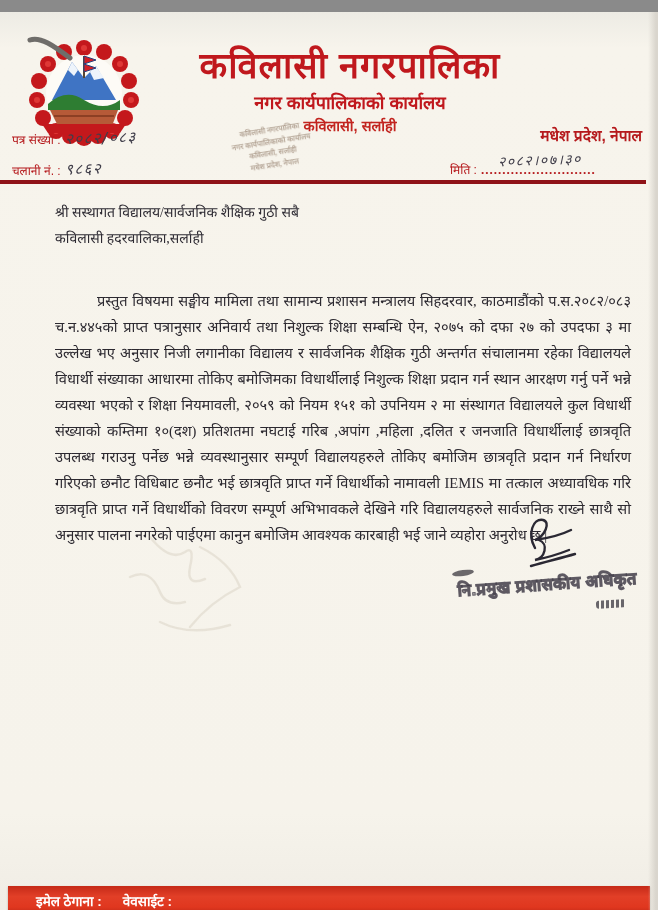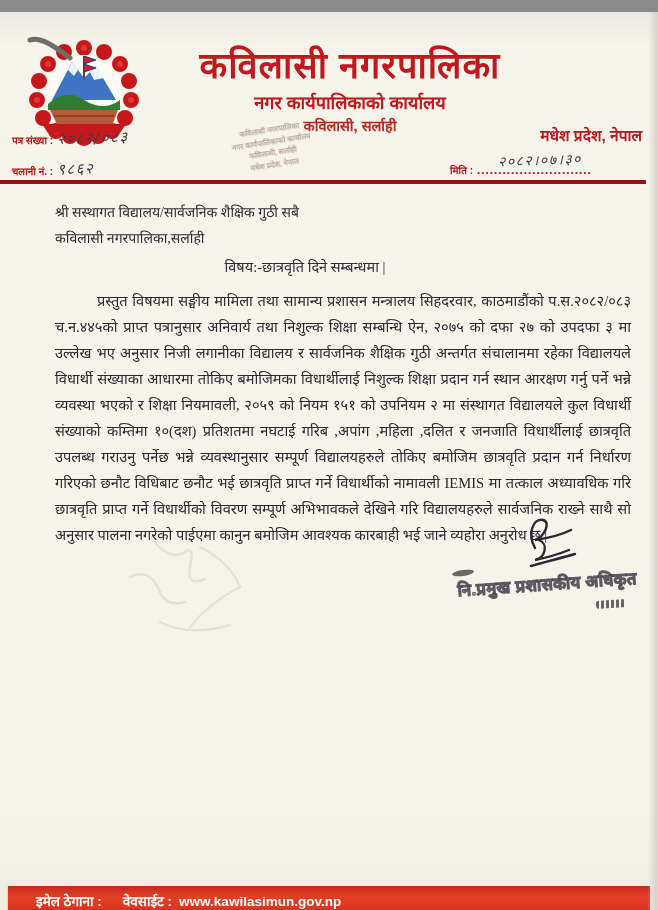--- a/index.html
+++ b/index.html
@@ -61,21 +61,21 @@
     font-size: 7.5px; font-weight: bold;
     color: rgba(128, 102, 82, 0.55);
     filter: blur(.2px);
   }
   .faint-stamp div { white-space: nowrap; }
 
   .meta-left { position: absolute; left: 12px; top: 116px; width: 240px; }
   .meta-row { height: 31px; white-space: nowrap; }
   .meta-label {
     font-family: "Liberation Sans", sans-serif;
-    font-size: 10px; font-weight: bold; color: #b5191c;
+    font-size: 12px; font-weight: normal; color: #b5191c;
   }
   .handwrit {
     font-family: "DejaVu Sans", sans-serif;
     font-size: 15px; color: #403e4a;
     font-style: italic; letter-spacing: 1.5px;
     display: inline-block; transform: rotate(-1.5deg) translateY(-1px);
   }
 
   .province {
     position: absolute; left: 420px; top: 112px; width: 222px;
@@ -232,23 +232,22 @@
 
   <div class="date-block">
     <span class="meta-label">मिति :</span>
     <span class="date-dots">...........................</span>
     <span class="date-value handwrit">२०८२।०७।३०</span>
   </div>
 
   <div class="red-rule"></div>
 
   <div class="recipient1">श्री सस्थागत विद्यालय/सार्वजनिक शैक्षिक गुठी सबै</div>
-  <div class="recipient2">कविलासी नगरपालिका,सर्लाही</div>
-
-  <div class="subject">विषय:-छात्रवृति दिने सम्बन्धमा |</div>
+  <div class="recipient2">कविलासी हदरवालिका,सर्लाही</div>
+
 
   <div class="bodytext">प्रस्तुत विषयमा सङ्घीय मामिला तथा सामान्य प्रशासन मन्त्रालय सिहदरवार, काठमाडौंको प.स.२०८२/०८३ च.न.४४५को प्राप्त पत्रानुसार अनिवार्य तथा निशुल्क शिक्षा सम्बन्धि ऐन, २०७५ को दफा २७ को उपदफा ३ मा उल्लेख भए अनुसार निजी लगानीका विद्यालय र सार्वजनिक शैक्षिक गुठी अन्तर्गत संचालानमा रहेका विद्यालयले विधार्थी संख्याका आधारमा तोकिए बमोजिमका विधार्थीलाई निशुल्क शिक्षा प्रदान गर्न स्थान आरक्षण गर्नु पर्ने भन्ने व्यवस्था भएको र शिक्षा नियमावली, २०५९ को नियम १५१ को उपनियम २ मा संस्थागत विद्यालयले कुल विधार्थी संख्याको कम्तिमा १०(दश) प्रतिशतमा नघटाई गरिब ,अपांग ,महिला ,दलित र जनजाति विधार्थीलाई छात्रवृति उपलब्ध गराउनु पर्नेछ भन्ने व्यवस्थानुसार सम्पूर्ण विद्यालयहरुले तोकिए बमोजिम छात्रवृति प्रदान गर्न निर्धारण गरिएको छनौट विधिबाट छनौट भई छात्रवृति प्राप्त गर्ने विधार्थीको नामावली IEMIS मा तत्काल अध्यावधिक गरि  छात्रवृति प्राप्त गर्ने विधार्थीको विवरण सम्पूर्ण अभिभावकले देखिने गरि विद्यालयहरुले सार्वजनिक राख्ने  साथै सो अनुसार पालना नगरेको पाईएमा कानुन बमोजिम आवश्यक कारबाही भई जाने व्यहोरा अनुरोध छ |</div>
 
   <svg class="watermark" viewBox="0 0 240 150">
     <g stroke="rgba(165,152,125,0.35)" stroke-width="2.5" fill="none" stroke-linecap="round">
       <path d="M60,30 Q80,55 95,45 Q105,38 100,60 Q96,80 115,72"></path>
       <path d="M40,70 Q60,60 70,85 Q76,100 95,95"></path>
       <path d="M110,40 Q140,55 150,80 Q120,95 100,120"></path>
       <path d="M70,115 Q100,130 140,118"></path>
     </g>
@@ -266,19 +265,18 @@
   <div class="officer-stamp">नि.प्रमुख प्रशासकीय अधिकृत</div>
   <div class="smudge-2"></div>
 
   <div class="footer-bar">
     <span>इमेल ठेगाना :</span>
     <span class="gap"></span>
     <span class="gap"></span>
       <span class="gap"></span>
     <span>वेवसाईट :</span>
     <span class="gap"></span>
-    <span>www.kawilasimun.gov.np</span>
   </div>
 
   <div class="edge-bottom-line"></div>
   <div class="edge-right"></div>
 
 </div>
 
 </body></html>

